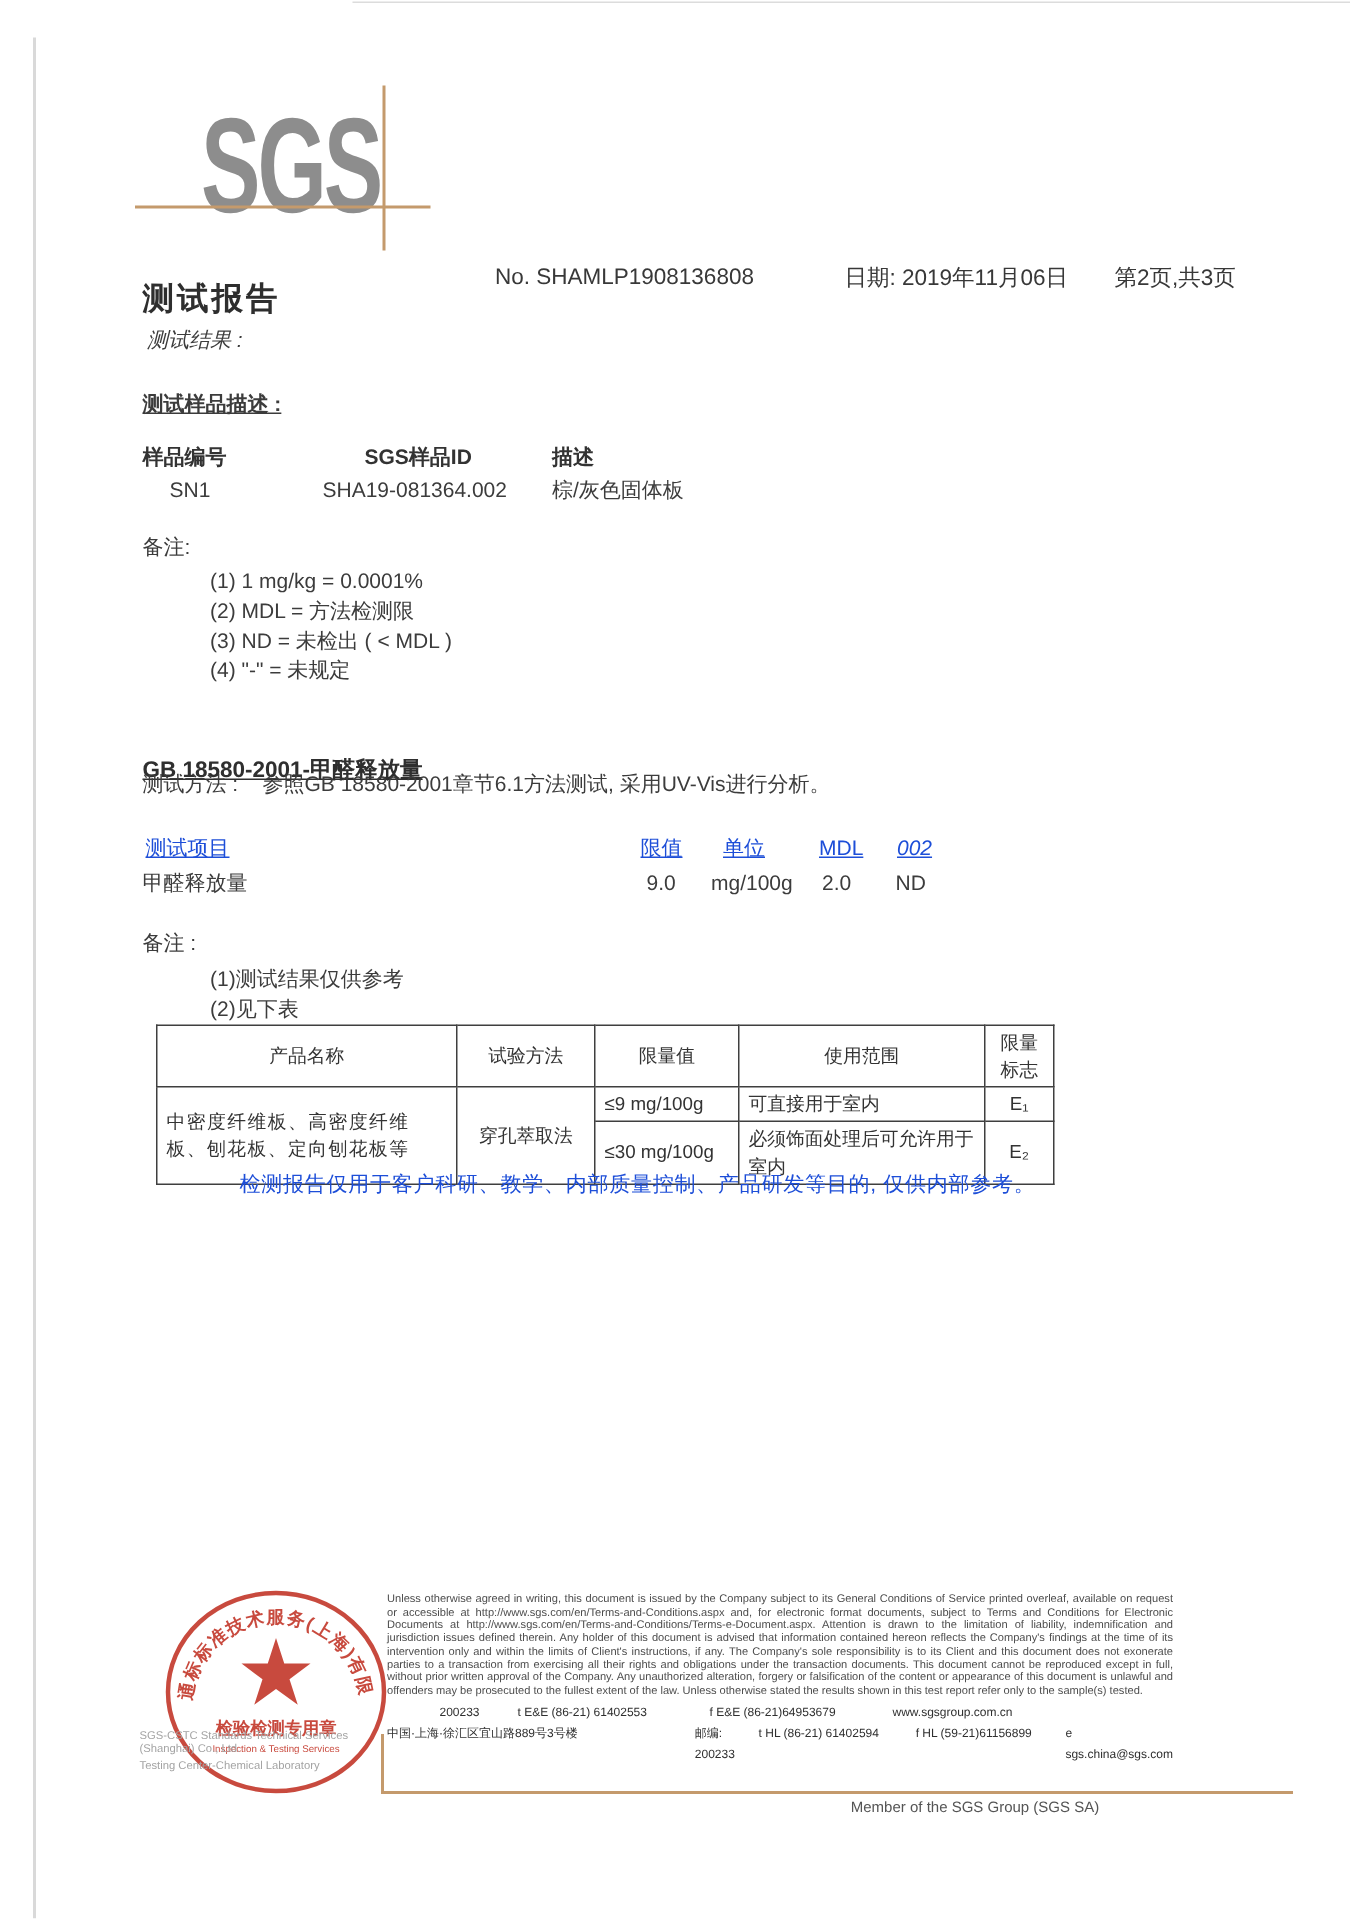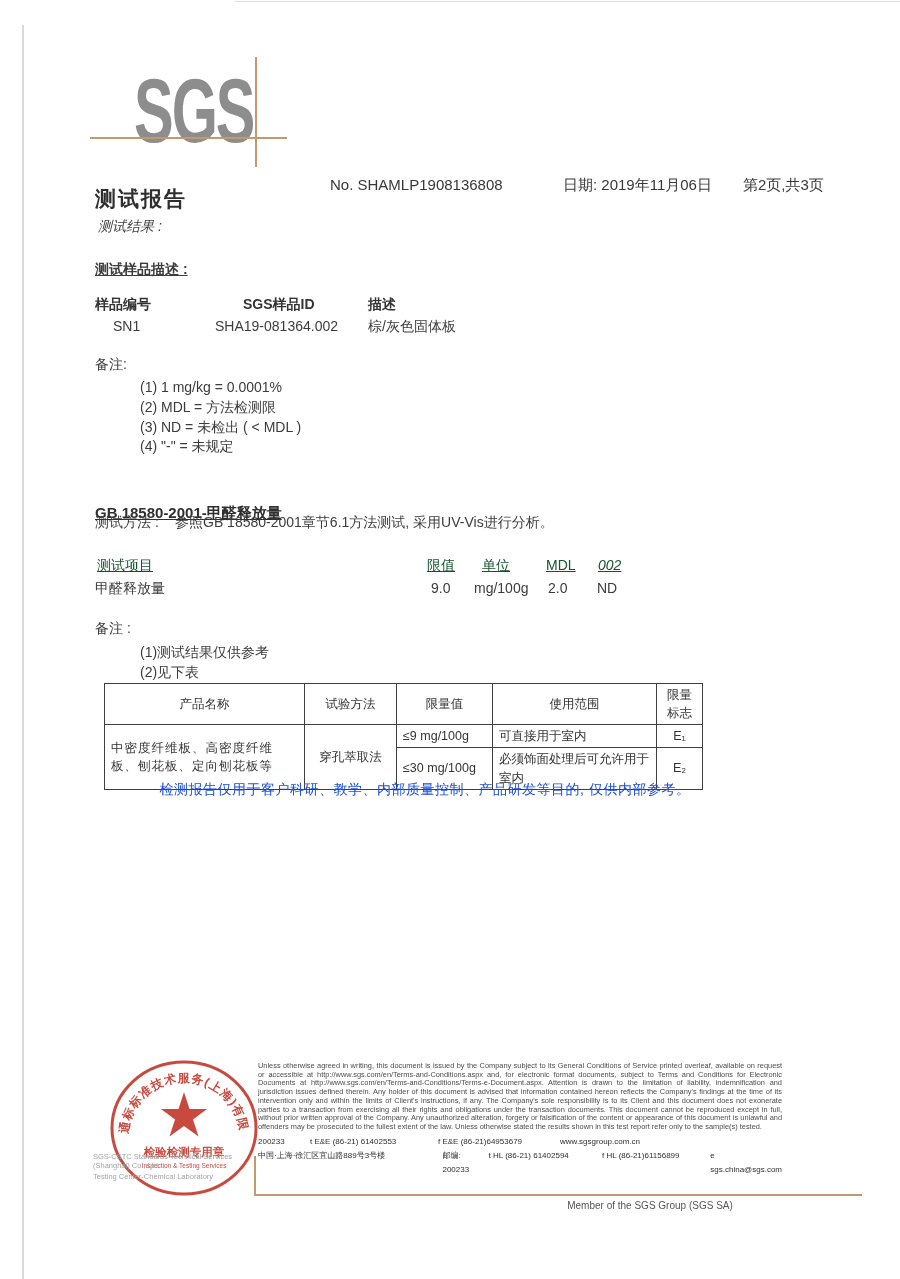--- a/index.html
+++ b/index.html
@@ -23,21 +23,21 @@
 
   .doc-title{font-size:21px;font-weight:bold;color:#2e2e2e;letter-spacing:2px;}
   .h15{font-size:15px;color:#383838;}
   .b14{font-size:14px;font-weight:bold;color:#333;}
   .t14{font-size:14px;color:#3c3c3c;}
   .underline{text-decoration:underline;}
   .notes{position:absolute;font-size:14px;color:#3c3c3c;line-height:19.8px;white-space:nowrap;}
 
   .gb-head{font-size:15px;font-weight:bold;color:#2f2f2f;text-decoration:underline;margin-top:28px;}
 
-  .rt-head{font-size:14px;color:#14532d;text-decoration:underline;}
+  .rt-head{font-size:14px;color:#1d4ed8;text-decoration:underline;}
   .rt-italic{font-style:italic;}
 
   
   table.limit{
     position:absolute;left:104px;top:683px;border-collapse:collapse;
     font-size:12.5px;color:#333;table-layout:fixed;width:598px;
   }
   table.limit td,table.limit th{
     border:1.5px solid #3f3f3f;padding:2px 6px;font-weight:normal;
     vertical-align:middle;line-height:1.45;
@@ -56,21 +56,21 @@
 
   
   .stamp{position:absolute;left:104px;top:1058px;width:160px;height:148px;opacity:0.92;}
   .company-gray{position:absolute;font-size:7.5px;color:#a3a3a3;}
   .footer-right{position:absolute;left:258px;top:1062px;width:524px;}
   .legal{font-size:7.4px;line-height:8.7px;color:#4c4c4c;text-align:justify;}
   .attention{font-size:7.4px;line-height:8.7px;color:#e8872f;font-weight:bold;margin-top:1px;}
   .addr-block{margin-top:3px;font-size:8px;color:#2f2f2f;line-height:14px;}
   .addr-row{display:flex;}
   .addr-row .a1{width:208px;}
-  .addr-row .a2{width:52px;}
+  .addr-row .a2{width:52px;margin-left:35px;}
   .addr-row .a3{width:128px;}
   .addr-row .a4{width:122px;}
   .addr-row .a5{flex:1;}
   .foot-vline{position:absolute;left:254px;top:1156px;width:2px;height:38px;background:#c49a6c;}
   .foot-hline{position:absolute;left:254px;top:1194px;width:608px;height:2px;background:#c49a6c;}
   .member{position:absolute;left:500px;top:1200px;width:300px;text-align:center;
     font-size:10px;color:#555;}
 </style>
 </head>
 <body>
@@ -182,21 +182,21 @@
     <div class="addr-row">
       <span class="a2">200233</span>
       <span class="a3">t E&amp;E (86-21) 61402553</span>
       <span class="a4">f E&amp;E (86-21)64953679</span>
       <span class="a5">www.sgsgroup.com.cn</span>
     </div>
     <div class="addr-row">
       <span class="a1">中国·上海·徐汇区宜山路889号3号楼</span>
       <span class="a2">邮编: 200233</span>
       <span class="a3">t HL (86-21) 61402594</span>
-      <span class="a4">f HL (86-21)61156899</span>
+      <span class="a4">f HL (59-21)61156899</span>
       <span class="a5">e sgs.china@sgs.com</span>
     </div>
   </div>
 </div>
 
 <div class="foot-vline"></div>
 <div class="foot-hline"></div>
 <div class="member">Member of the SGS Group (SGS SA)</div>
 
 </body></html>

